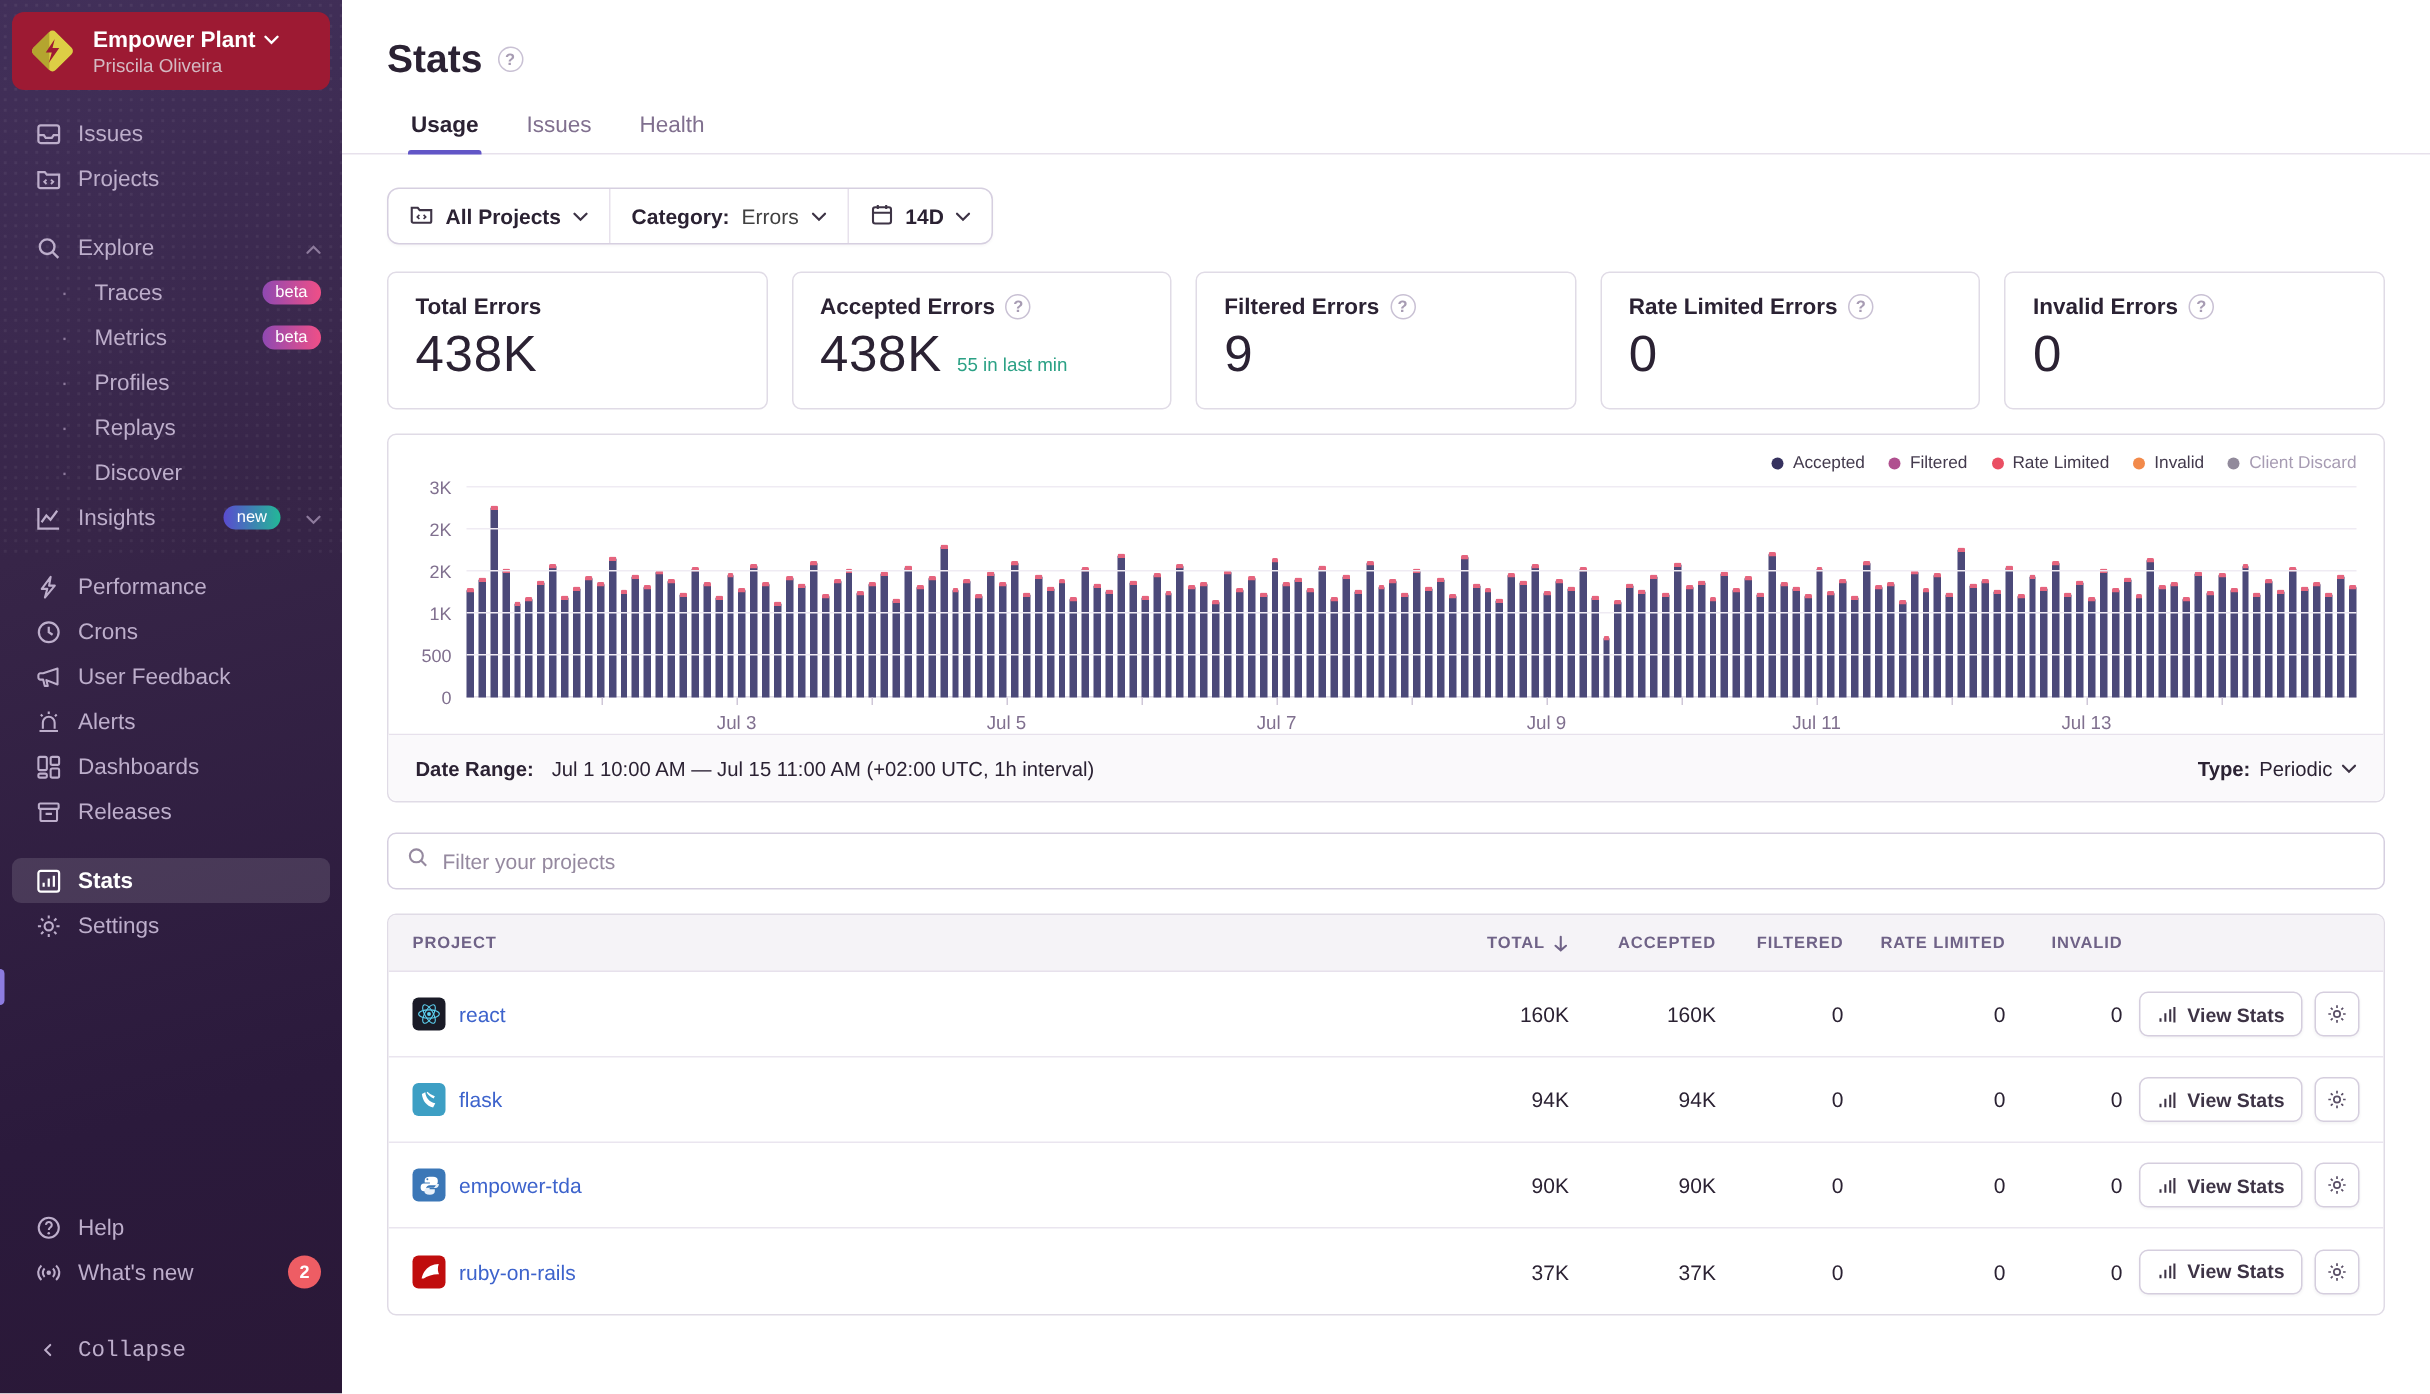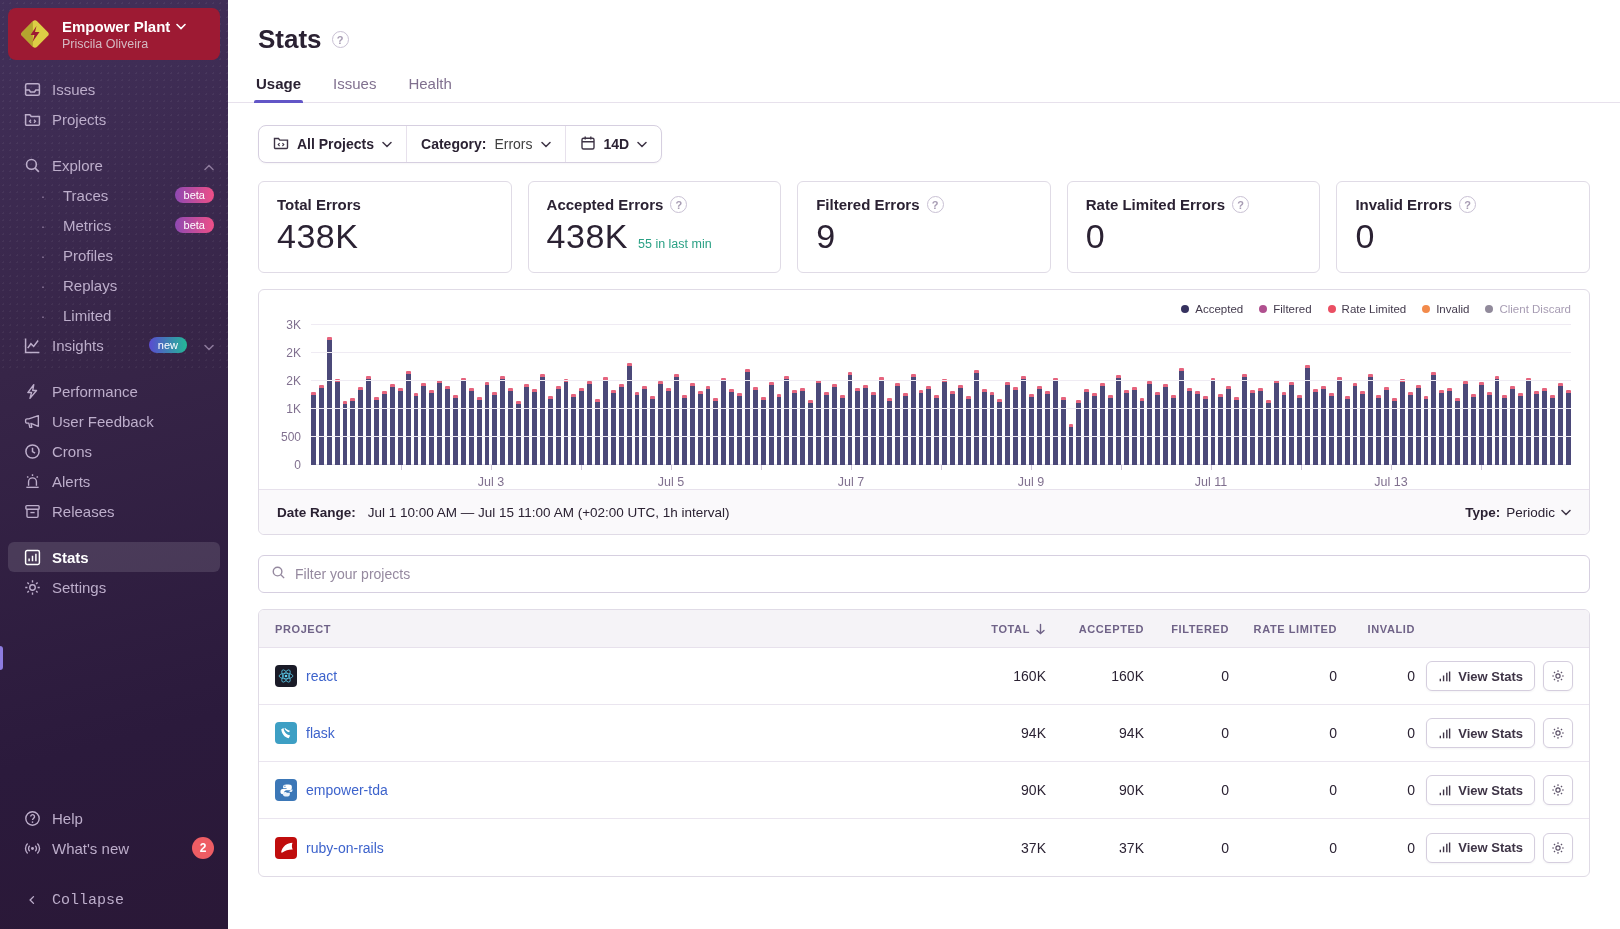--- a/index.html
+++ b/index.html
@@ -42,21 +42,21 @@
   .count-badge { margin-left:auto; width:22px; height:22px; border-radius:50%; background:#ee5d64;
     color:#fff; font-size:12px; font-weight:bold; display:flex; align-items:center; justify-content:center; }
   .collapse-row { margin-top:22px;font-family:Liberation Mono, monospace; }
 
   
   .main { flex:1; display:flex; flex-direction:column; background:#fff; min-width:0; }
   .page-head { padding:24px 30px 0; display:flex; align-items:center; gap:10px; }
   .page-title { font-size:26px; font-weight:bold; color:#2b2233; }
   .help-circ { width:17px; height:17px; border-radius:50%; border:1.5px solid #c9c1d4; color:#a79cb3;
     font-size:11px; font-weight:bold; display:inline-flex; align-items:center; justify-content:center; }
-  .tabs { margin-top:14px; border-bottom:1px solid #e7e1ec; padding:0 26px; display:flex; gap:28px; }
+  .tabs { margin-top:14px; border-bottom:1px solid #e7e1ec; padding:0 44px; display:flex; gap:28px; }
   .tab { font-size:15px; color:#80708f; padding:6px 2px 10px; cursor:pointer; position:relative; }
   .tab.active { color:#2b2233; font-weight:bold; }
   .tab.active::after { content:""; position:absolute; left:0; right:0; bottom:-1px; height:3px;
     background:#6256c7; border-radius:2px 2px 0 0; }
   .content { padding:22px 30px 0; }
 
   .filter-bar { display:inline-flex; border:1px solid #d6cfe0; border-radius:8px; height:38px;
     align-items:stretch; background:#fff; box-shadow:0 1px 2px rgba(43,34,51,.04); }
   .filter-seg { display:flex; align-items:center; gap:8px; padding:0 14px; font-size:14px; color:#2b2233; cursor:pointer; }
   .filter-seg + .filter-seg { border-left:1px solid #e7e1ec; }
@@ -188,21 +188,21 @@
       <div class="nav-item sub-item">
         <span class="bullet">·</span>
         <span>Profiles</span>
       </div>
       <div class="nav-item sub-item">
         <span class="bullet">·</span>
         <span>Replays</span>
       </div>
       <div class="nav-item sub-item">
         <span class="bullet">·</span>
-        <span>Limited</span>
+        <span>Discover</span>
       </div>
       <div class="nav-item">
         <span class="licon">
             <svg width="17" height="17" viewBox="0 0 16 16" fill="none" stroke-width="1.4">
               <path d="M1.5 1.5v13h13"></path>
               <path d="M3.5 10.5l3-4.2 2.6 2.6 4.2-5.6"></path>
             </svg>
           </span>
         <span>Insights</span>
         <span class="badge-new">new</span>
@@ -216,44 +216,55 @@
       <div class="nav-item">
         <span class="licon">
             <svg width="17" height="17" viewBox="0 0 16 16" fill="none" stroke-width="1.3" stroke-linejoin="round">
               <path d="M9.2 1.5L3.6 9h3.5L5.6 14.5 11.8 7H8.2z"></path>
             </svg>
           </span>
         <span>Performance</span>
       </div>
       <div class="nav-item">
         <span class="licon">
-            <svg width="17" height="17" viewBox="0 0 16 16" fill="none" stroke-width="1.3" stroke-linejoin="round">
-              <path d="M13.5 2.5L4.5 5.5H2.8A1.3 1.3 0 001.5 6.8v1.4a1.3 1.3 0 001.3 1.3h1.7l1 4h1.9l-.9-3.7 7 2.7z"></path>
-            </svg>
-          </span>
-        <span>User Feedback</span>
-      </div>
-      <div class="nav-item">
-        <span class="licon">
             <svg width="17" height="17" viewBox="0 0 16 16" fill="none" stroke-width="1.4">
               <circle cx="8" cy="8" r="6.2"></circle>
               <path d="M8 4.5V8l2.4 1.6"></path>
             </svg>
           </span>
         <span>Crons</span>
+      </div>
+      <div class="nav-item">
+        <span class="licon">
+            <svg width="17" height="17" viewBox="0 0 16 16" fill="none" stroke-width="1.3" stroke-linejoin="round">
+              <path d="M13.5 2.5L4.5 5.5H2.8A1.3 1.3 0 001.5 6.8v1.4a1.3 1.3 0 001.3 1.3h1.7l1 4h1.9l-.9-3.7 7 2.7z"></path>
+            </svg>
+          </span>
+        <span>User Feedback</span>
       </div>
       <div class="nav-item">
         <span class="licon">
             <svg width="17" height="17" viewBox="0 0 16 16" fill="none" stroke-width="1.3">
               <path d="M4.3 12V8.3a3.7 3.7 0 017.4 0V12"></path>
               <path d="M2.2 13.5h11.6"></path>
               <path d="M8 1.2v1.6M3 3.2l1.1 1.1M13 3.2l-1.1 1.1"></path>
             </svg>
           </span>
         <span>Alerts</span>
+      </div>
+      <div class="nav-item">
+        <span class="licon">
+            <svg width="17" height="17" viewBox="0 0 16 16" fill="none" stroke-width="1.3">
+              <rect x="1.5" y="1.5" width="5.3" height="8.3" rx="1"></rect>
+              <rect x="9.2" y="1.5" width="5.3" height="5" rx="1"></rect>
+              <rect x="9.2" y="8.8" width="5.3" height="5.7" rx="1"></rect>
+              <rect x="1.5" y="12" width="5.3" height="2.5" rx="1"></rect>
+            </svg>
+          </span>
+        <span>Dashboards</span>
       </div>
       <div class="nav-item">
         <span class="licon">
             <svg width="17" height="17" viewBox="0 0 16 16" fill="none" stroke-width="1.3">
               <rect x="1.8" y="2.5" width="12.4" height="3.4" rx="0.8"></rect>
               <path d="M2.8 5.9v6.6a1 1 0 001 1h8.4a1 1 0 001-1V5.9"></path>
               <path d="M6 9h4"></path>
             </svg>
           </span>
         <span>Releases</span>

